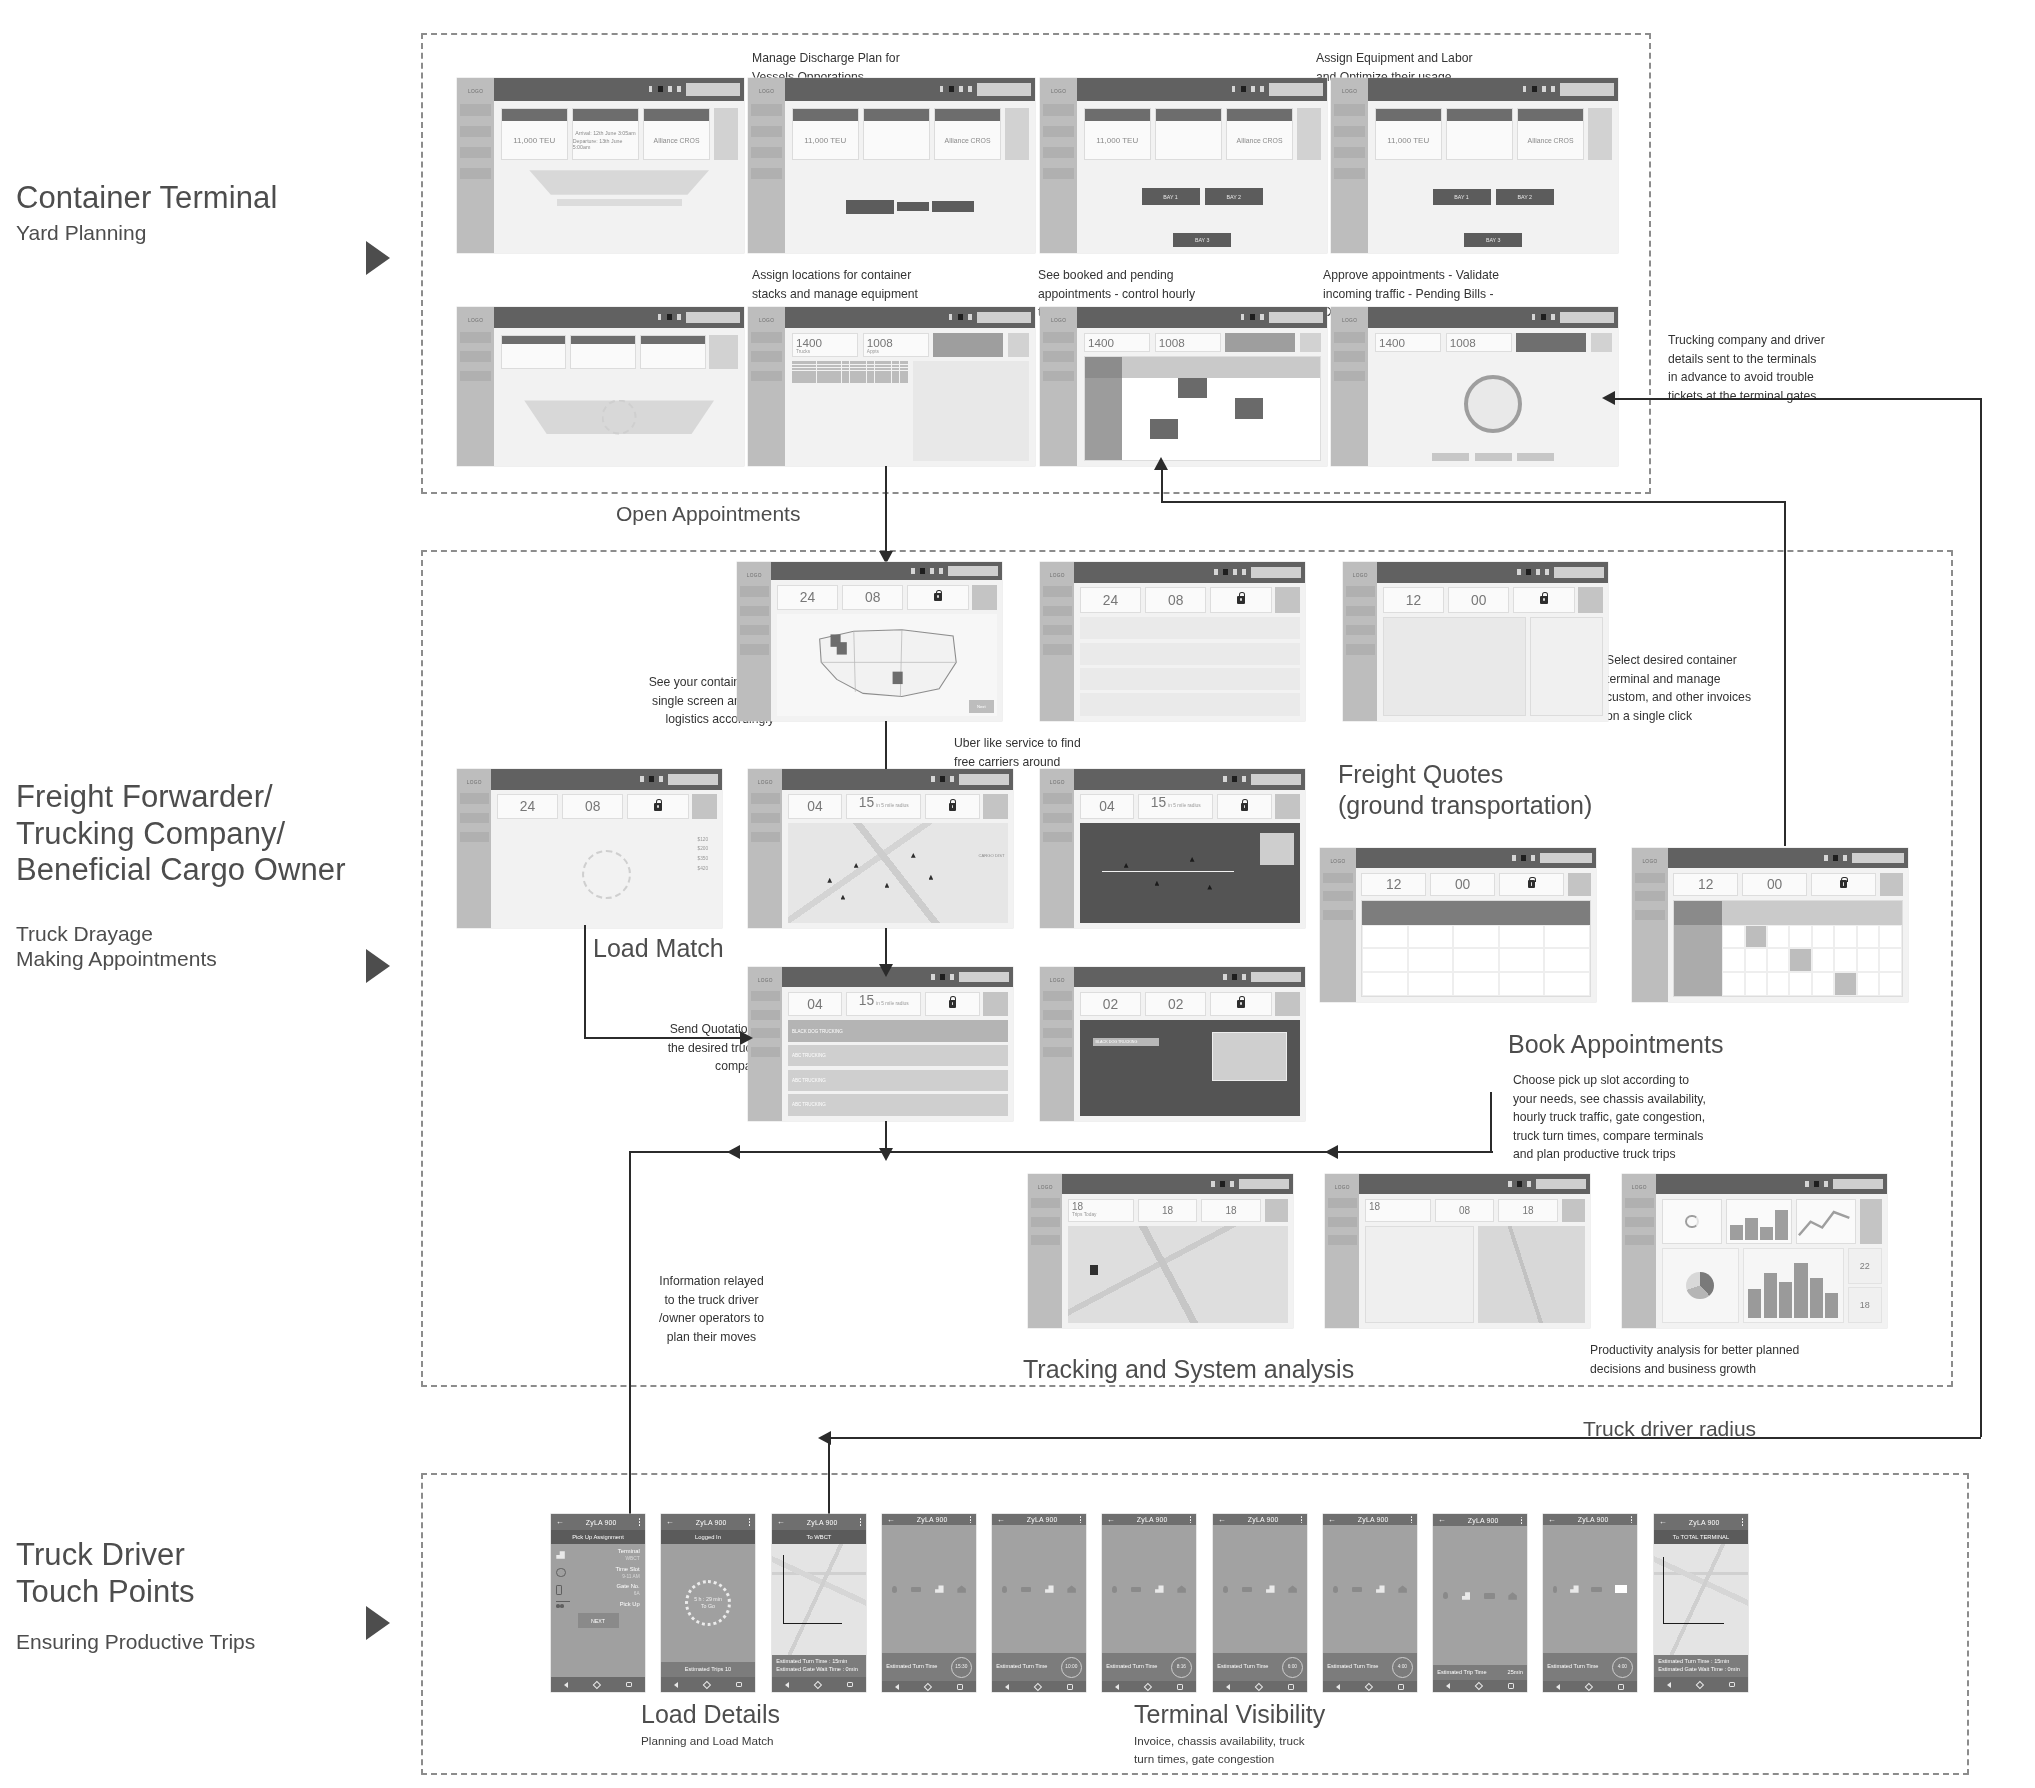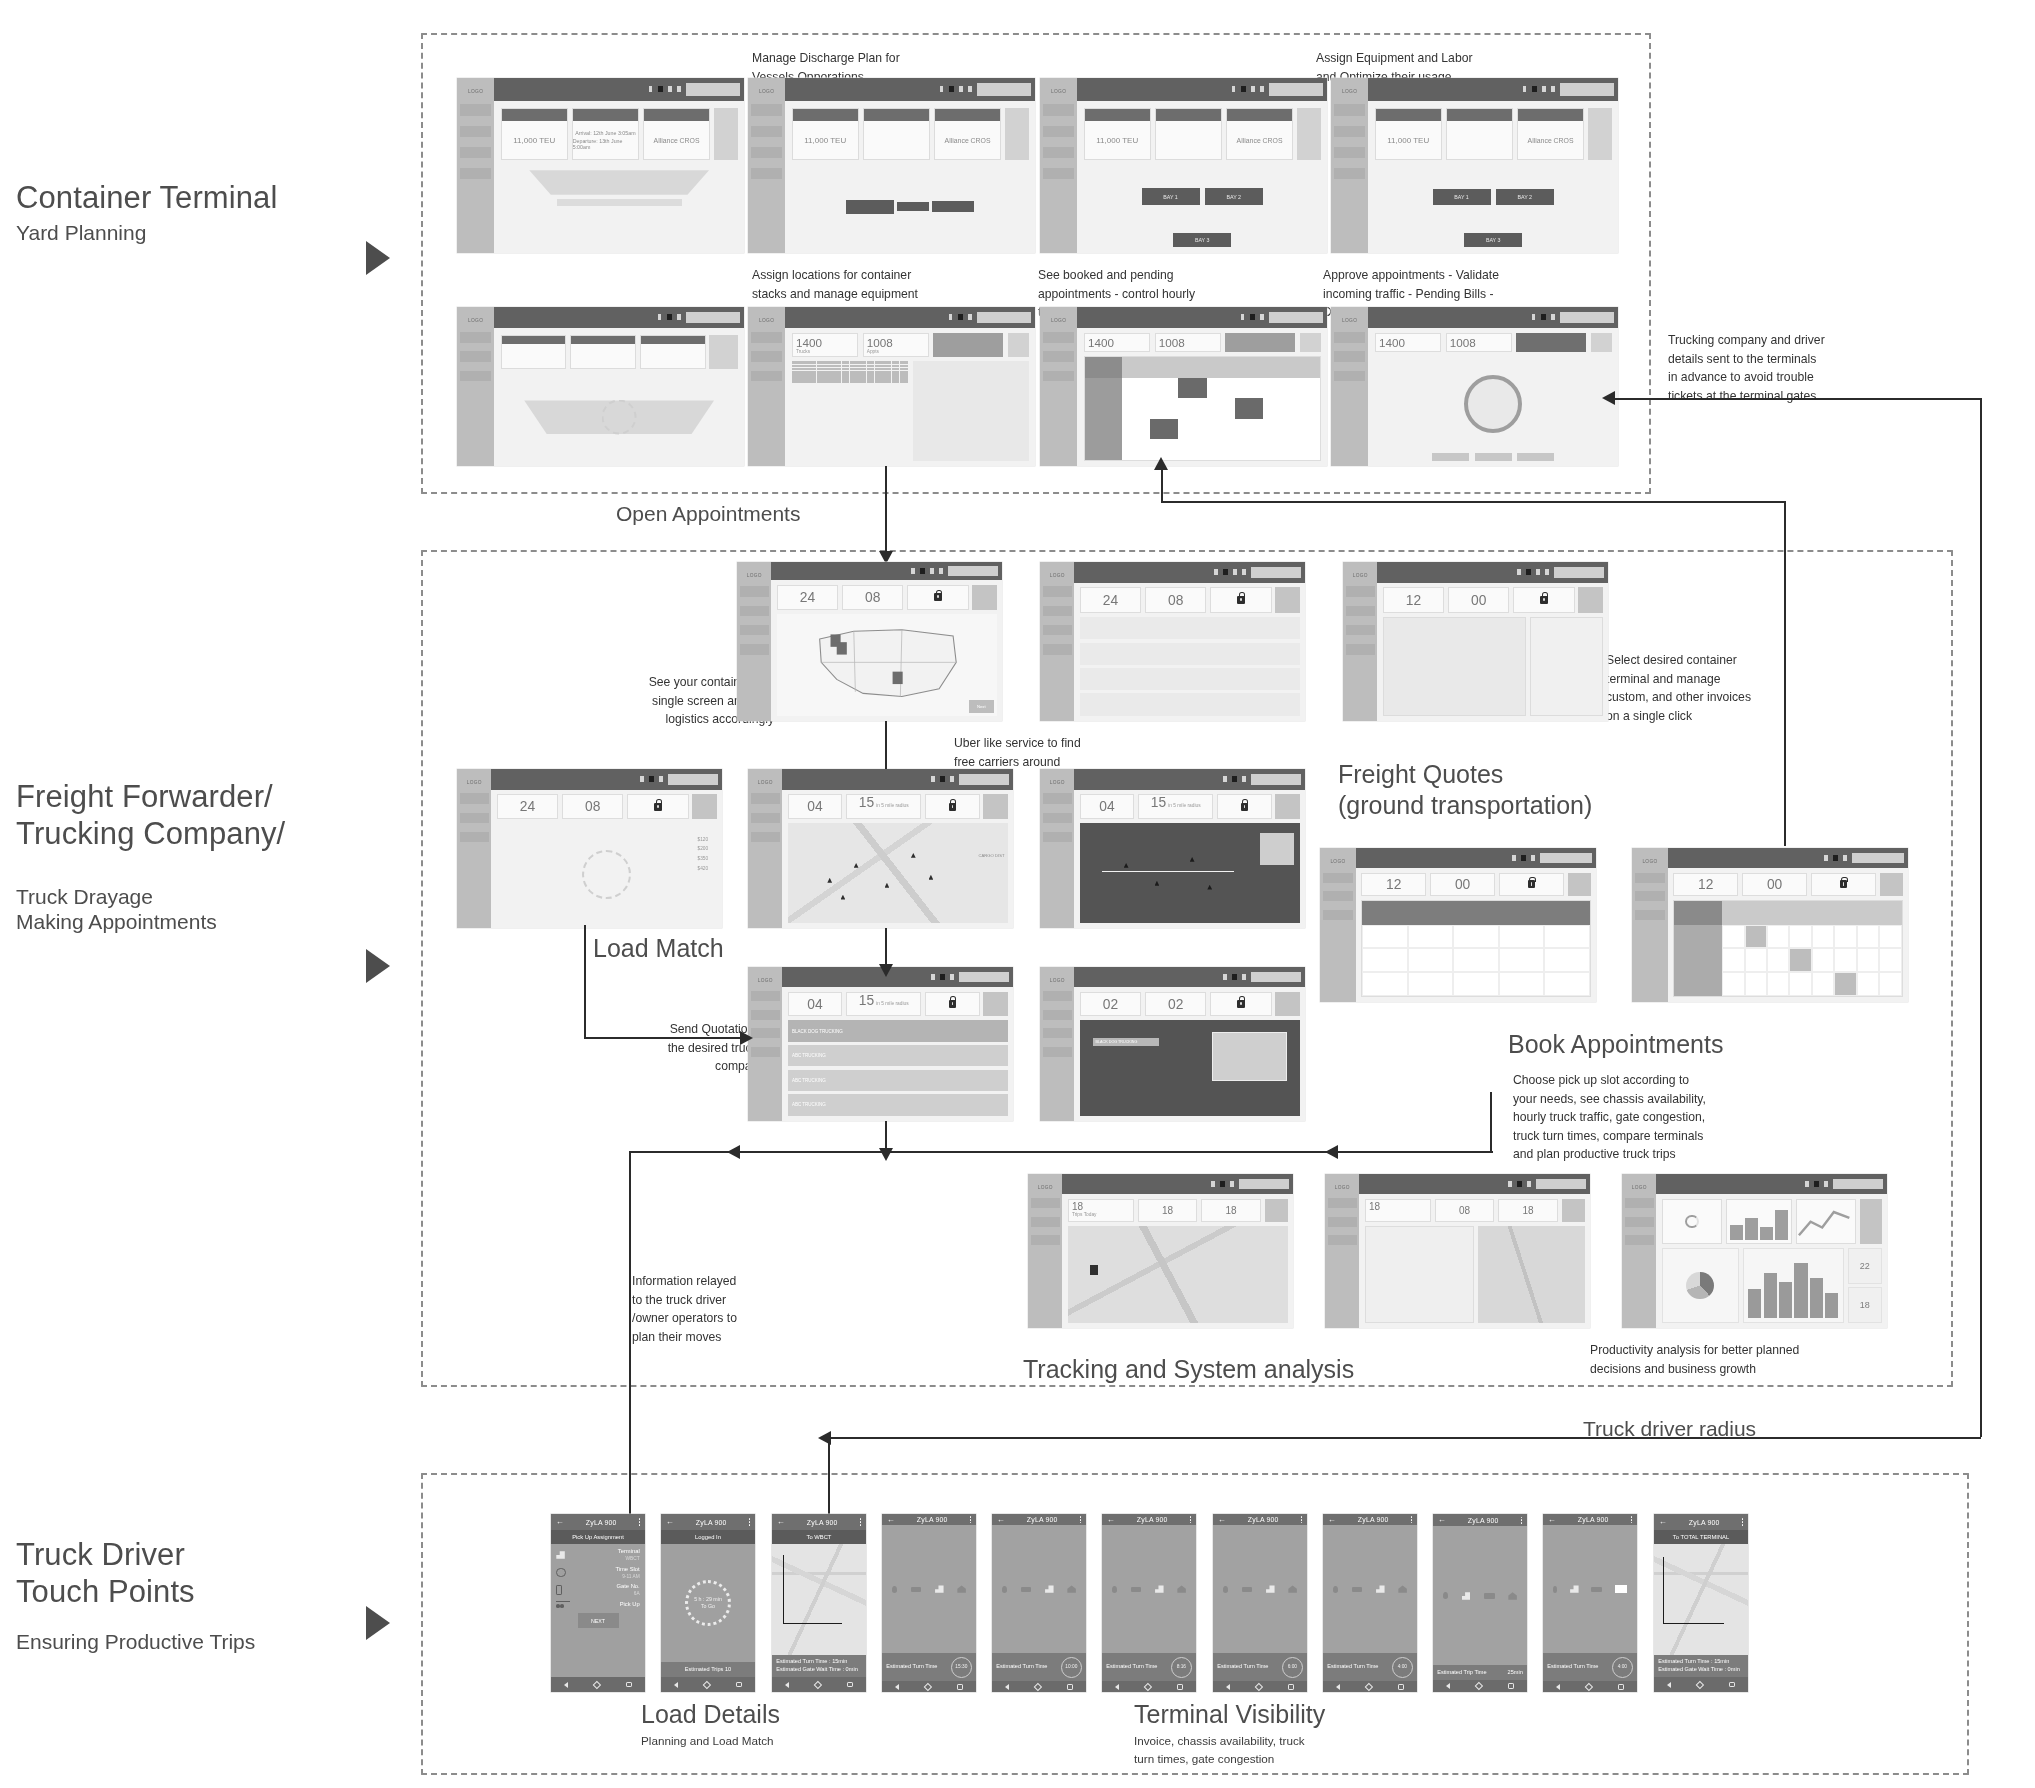--- a/index.html
+++ b/index.html
@@ -192,20 +192,21 @@
 
 <div class="abs" style="left:16px; top:180px; width:371px;">
   <div class="rail-title">Container Terminal</div>
   <div class="rail-sub" style="margin-top:3.2px">Yard Planning</div>
 </div>
 <div class="abs rail-arrow" style="left:366px; top:241px;"></div>
 
 <div class="abs" style="left:16px; top:779px; width:403px;">
   <div class="rail-title">Freight Forwarder/</div>
   <div class="rail-title">Trucking Company/</div>
+  <div class="rail-title">Beneficial Cargo Owner</div>
   <div class="rail-sub" style="margin-top:32px">Truck Drayage</div>
   <div class="rail-sub">Making Appointments</div>
 </div>
 <div class="abs rail-arrow" style="left:366px; top:949px;"></div>
 
 <div class="abs" style="left:16px; top:1537px; width:403px;">
   <div class="rail-title">Truck Driver</div>
   <div class="rail-title">Touch Points</div>
   <div class="rail-sub" style="margin-top:19px">Ensuring Productive Trips</div>
 </div>
@@ -684,21 +685,21 @@
 custom, and other invoices
 on a single click</div>
 <div class="abs cap right" style="left:604px; top:1020px; width:170px; white-space:pre-line;">Send Quotations to
 the desired trucking
 companies</div>
 <div class="abs cap" style="left:1513px; top:1071px; width:223px; white-space:pre-line;">Choose pick up slot according to
 your needs, see chassis availability,
 hourly truck traffic, gate congestion,
 truck turn times, compare terminals
 and plan productive truck trips</div>
-<div class="abs cap" style="left:632px; top:1272px; width:159px; white-space:pre-line;">Information relayed
+<div class="abs cap" style="left:632px; top:1272px; width:159px; white-space:pre-line;text-align:center;">Information relayed
 to the truck driver
 /owner operators to
 plan their moves</div>
 <div class="abs cap" style="left:1590px; top:1341px; width:249px; white-space:pre-line;">Productivity analysis for better planned
 decisions and business growth</div>
 
 <div class="abs big-label" style="left:1338px; top:759px; line-height:1.22;">
   <div>Freight Quotes</div>
   <div>(ground transportation)</div>
 </div>

